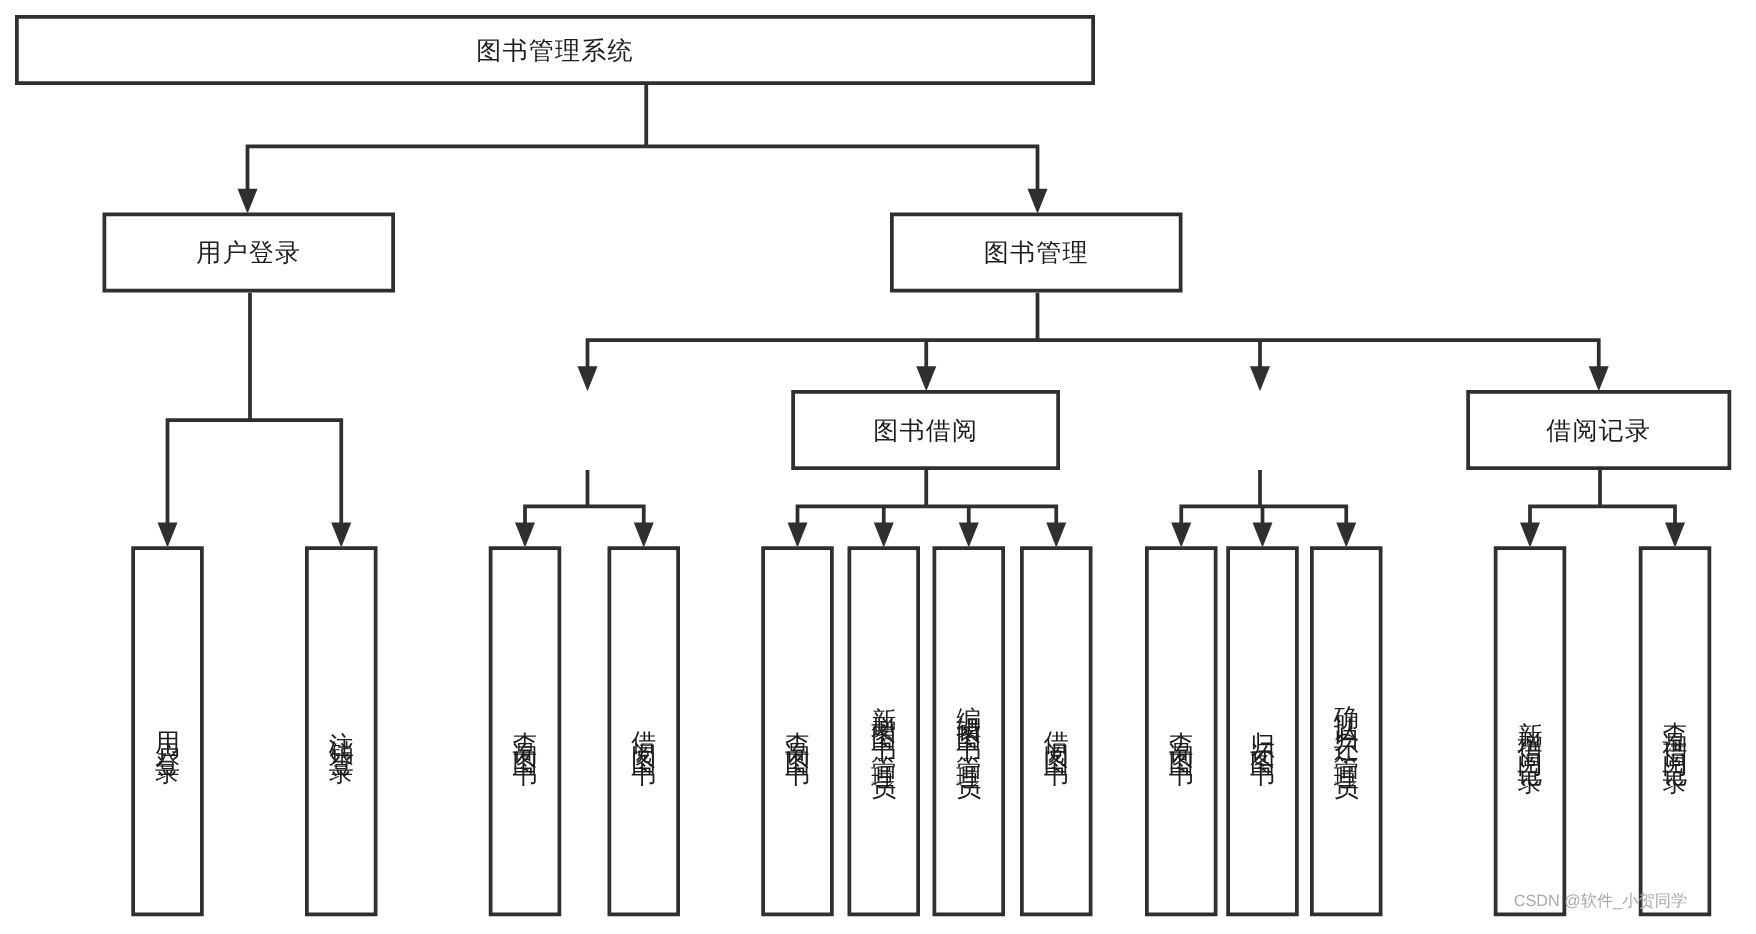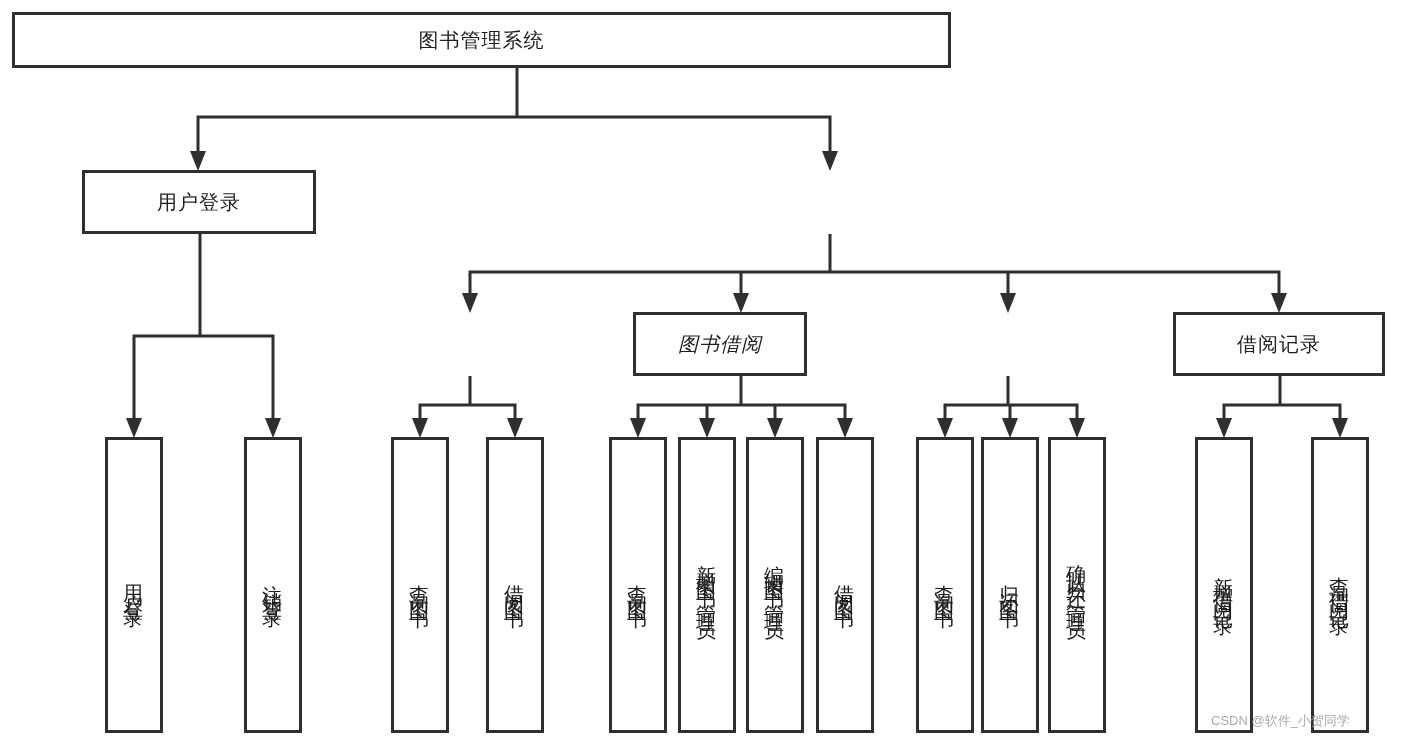--- a/index.html
+++ b/index.html
@@ -109,29 +109,32 @@
       <polygon points="1002,418 1018,418 1010,438"></polygon>
       <polygon points="1069,418 1085,418 1077,438"></polygon>
     </g>
     <g>
       <path d="M1280 376 V405 M1222.5 405 H1341.5 M1224 405 V420 M1340 405 V420"></path>
       <polygon points="1216,418 1232,418 1224,438"></polygon>
       <polygon points="1332,418 1348,418 1340,438"></polygon>
     </g>
   </svg>
 
-  <div class="box" style="left:12px; top:12px; width:939px; height:56px;">
+  <div class="box" style="left:12px; top:12px; width:864px; height:56px;">
     <span class="lbl">图书管理系统</span>
   </div>
 
   <div class="box l2" style="left:82px;">
     <span class="lbl">用户登录</span>
   </div>
+  <div class="box l2" style="left:712px;">
+    <span class="lbl">图书管理</span>
+  </div>
 
-  <div class="box l3" style="left:633px; width:174px;font-style:italic;">
+  <div class="box l3" style="left:633px; width:215px;">
     <span class="lbl">图书借阅</span>
   </div>
   <div class="box l3" style="left:1173px; width:212px;">
     <span class="lbl">借阅记录</span>
   </div>
 
   <div class="box leaf" style="left:105px;">
     <span class="lbl">用户登录</span>
   </div>
   <div class="box leaf" style="left:244px;">

